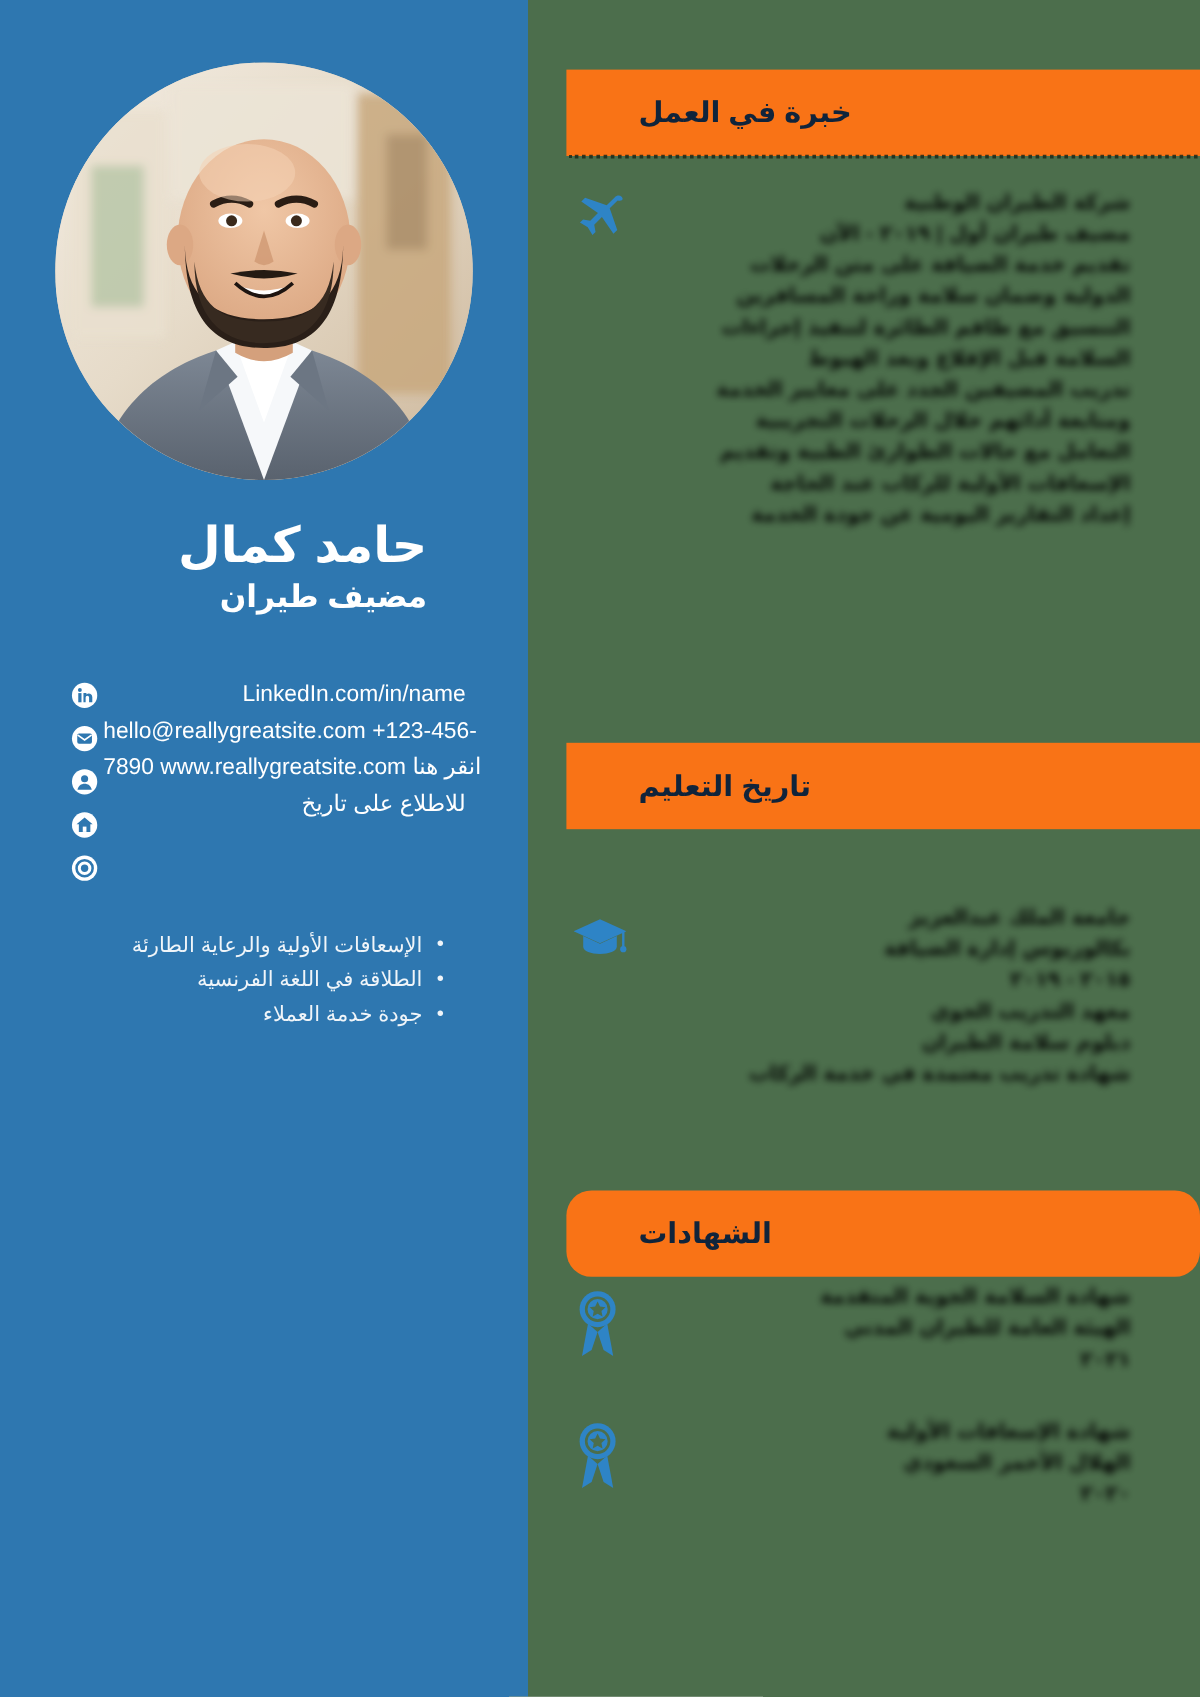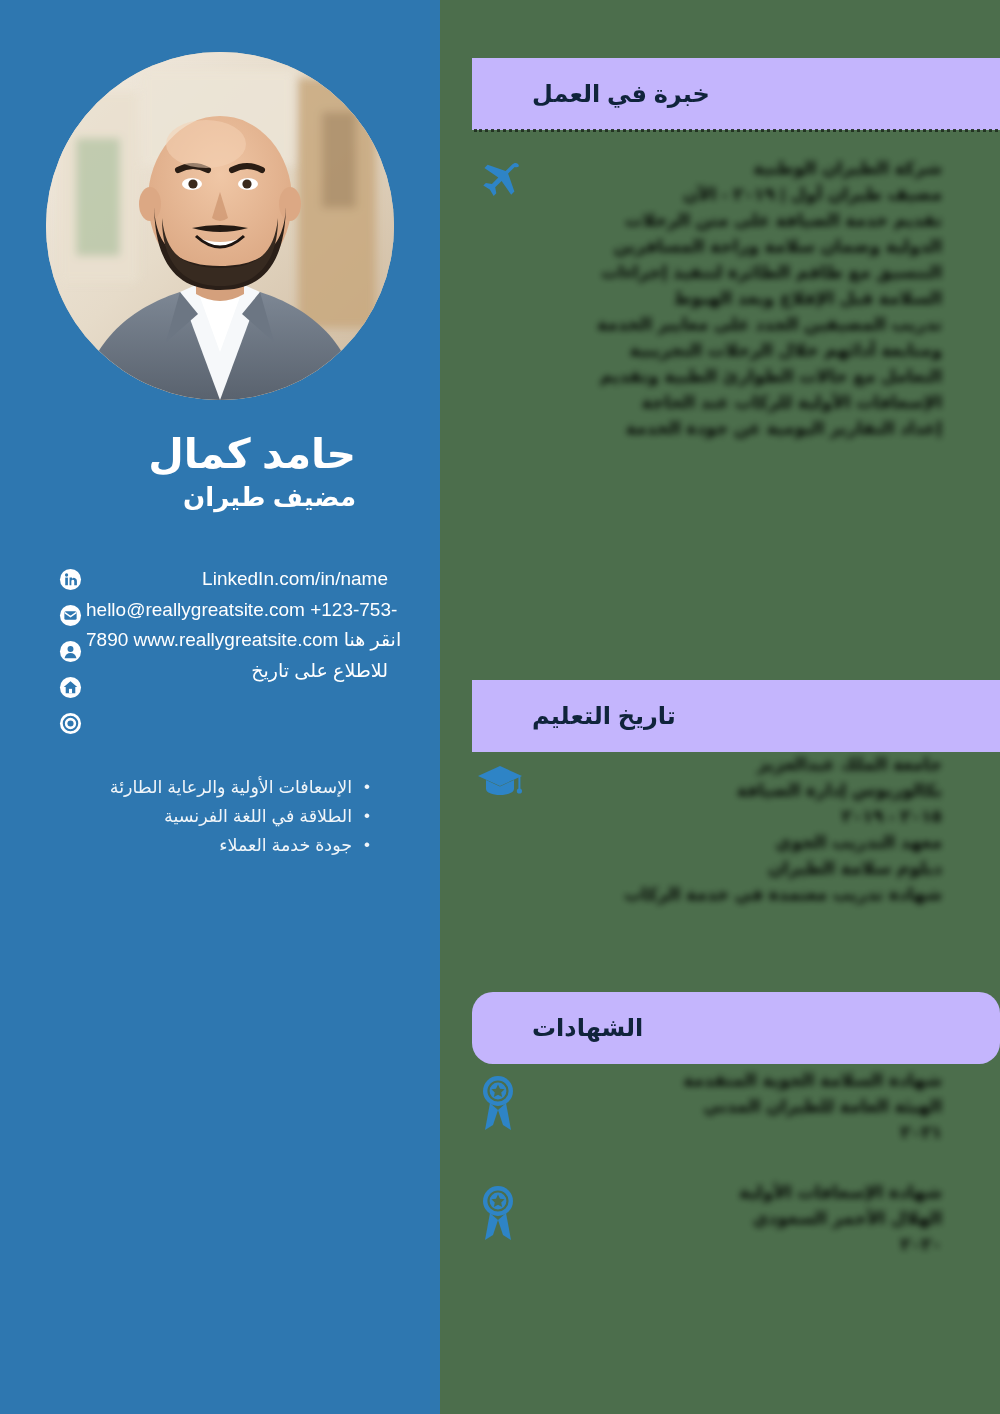--- a/index.html
+++ b/index.html
@@ -154,38 +154,38 @@
     width: 560px;
     height: 1414px;
     background: #4C6E4C;
   }
 
   .section-header {
     position: absolute;
     left: 32px;
     width: 528px;
     height: 72px;
-    background: #c4b5fd;
+    background: #f97316;
     box-sizing: border-box;
     display: flex;
     align-items: center;
     justify-content: flex-start;
     padding-right: 0;
   }
   .section-header .hdr-text {
     font-size: 24px;
     font-weight: 700;
     color: #10243b;
     margin-right: auto;
     padding-right: 40px;
     padding-left: 60px;
     white-space: nowrap;
   }
   .hdr-experience { top: 58px; }
-  .hdr-education  { top: 680px; }
+  .hdr-education  { top: 619px; }
   .hdr-certs      { top: 992px; border-radius: 21px; }
   .side-icon {
     position: absolute;
     width: 48px;
     height: 48px;
   }
   .icon-plane   { left: 36px; top: 158px;  }
   .icon-cap     { left: 36px; top: 758px;  }
   .icon-ribbon1 { left: 38px; top: 1072px; width: 40px; height: 62px; }
   .icon-ribbon2 { left: 38px; top: 1182px; width: 40px; height: 62px; }
@@ -328,21 +328,21 @@
 
         <svg class="cicon" viewBox="0 0 24 24">
           <circle cx="12" cy="12" r="11" fill="#ffffff"></circle>
           <circle cx="12" cy="12" r="7" fill="none" stroke="#2E77B0" stroke-width="2.2"></circle>
           <circle cx="12" cy="12" r="3.2" fill="#2E77B0"></circle>
         </svg>
       </div>
 
       <div class="contact-lines">
         <div class="cline">LinkedIn.com/in/name</div>
-        <div class="cline">hello@reallygreatsite.com +123-753-</div>
+        <div class="cline">hello@reallygreatsite.com +123-456-</div>
         <div class="cline">7890 www.reallygreatsite.com انقر هنا</div>
         <div class="cline">للاطلاع على تاريخ</div>
       </div>
     </div>
 
     <div class="skills-block">
       <ul class="skills-list">
         <li class="skill-item">الإسعافات الأولية والرعاية الطارئة</li>
         <li class="skill-item">الطلاقة في اللغة الفرنسية</li>
         <li class="skill-item">جودة خدمة العملاء</li>

